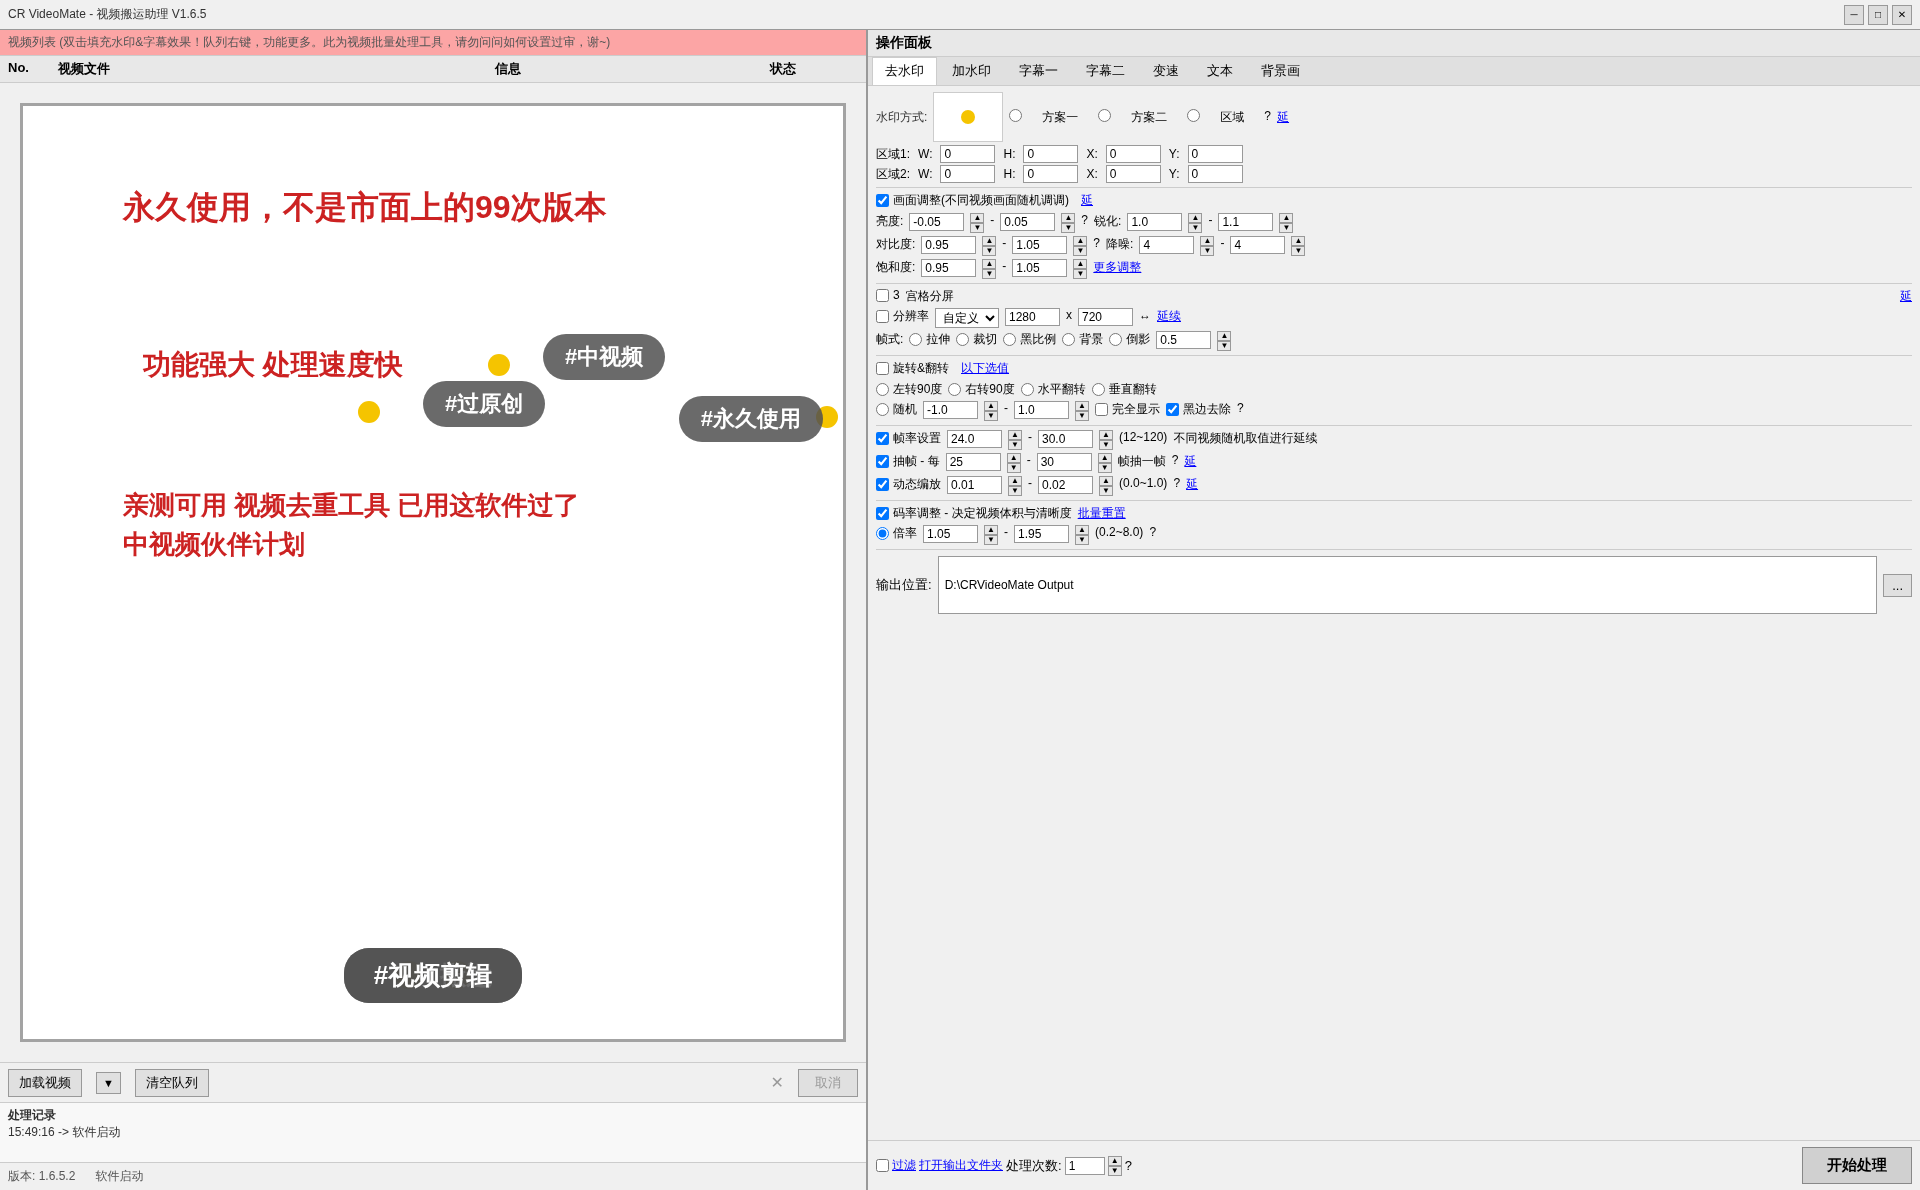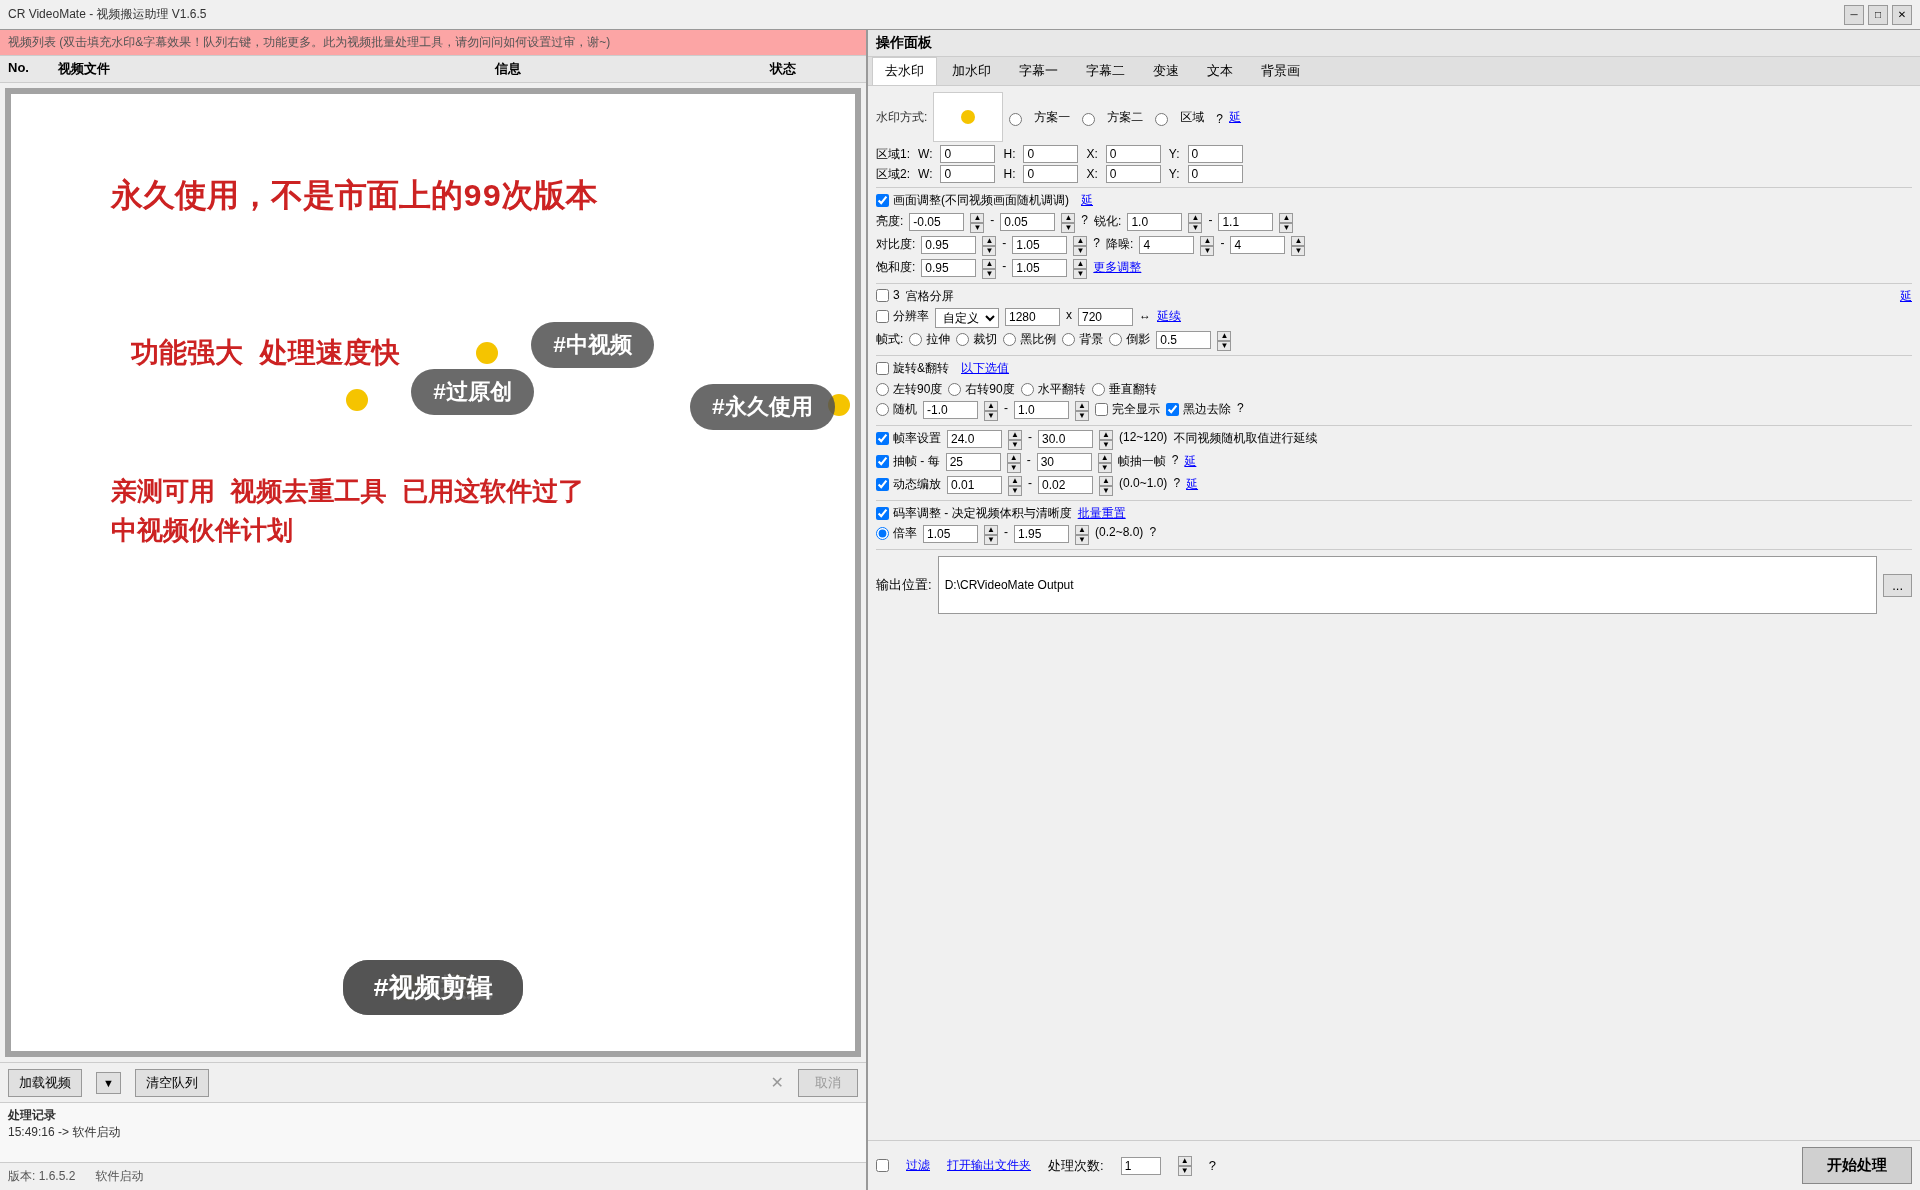--- a/index.html
+++ b/index.html
@@ -67,23 +67,22 @@
     }
     .col-no { width: 50px; }
     .col-file { width: 250px; }
     .col-info { flex: 1; text-align: center; }
     .col-status { width: 150px; text-align: center; }
     .video-preview-area {
       flex: 1;
       background: white;
       position: relative;
       overflow: hidden;
-      margin: 5px;
-      border: 6px solid #a3a3a3;
-      font-family: Liberation Mono, monospace;
+      margin: 20px;
+      border: 3px solid #a3a3a3;
     }
     .preview-text-1 {
       position: absolute;
       top: 80px;
       left: 100px;
       color: #cc2222;
       font-size: 32px;
       font-weight: bold;
     }
     .preview-text-2 {
@@ -306,37 +305,37 @@
       border: 1px solid #999;
       background: #e0e0e0;
       padding: 3px 8px;
       cursor: pointer;
       font-size: 13px;
     }
     .bottom-action-row {
       display: flex;
       align-items: center;
       padding: 6px 8px;
-      gap: 17px;
+      gap: 3px;
       border-top: 1px solid #ccc;
       background: #f0f0f0;
     }
     .btn-start {
       background: #d0d0d0;
       border: 1px solid #888;
       padding: 8px 24px;
       font-size: 15px;
       font-weight: bold;
       cursor: pointer;
       margin-left: auto;
     }
     .radio-group {
       display: flex;
-      align-items: flex-end;
-      gap: 12px;
+      align-items: flex-start;
+      gap: 20px;
     }
     select.small-select {
       font-size: 12px;
       border: 1px solid #999;
       padding: 1px 3px;
       background: white;
     }
     .divider { border-bottom: 1px solid #ccc; margin: 4px 0; }
     .watermark-row {
       display: flex;

